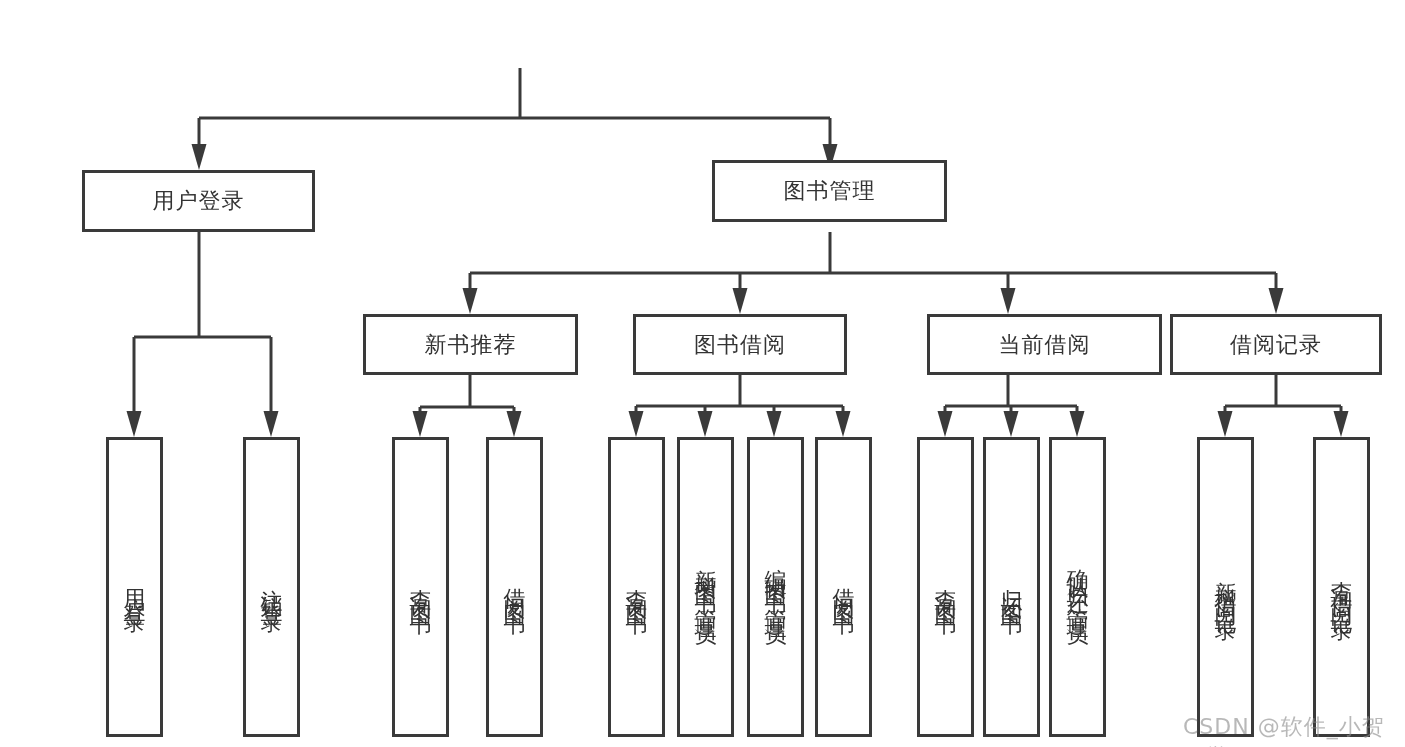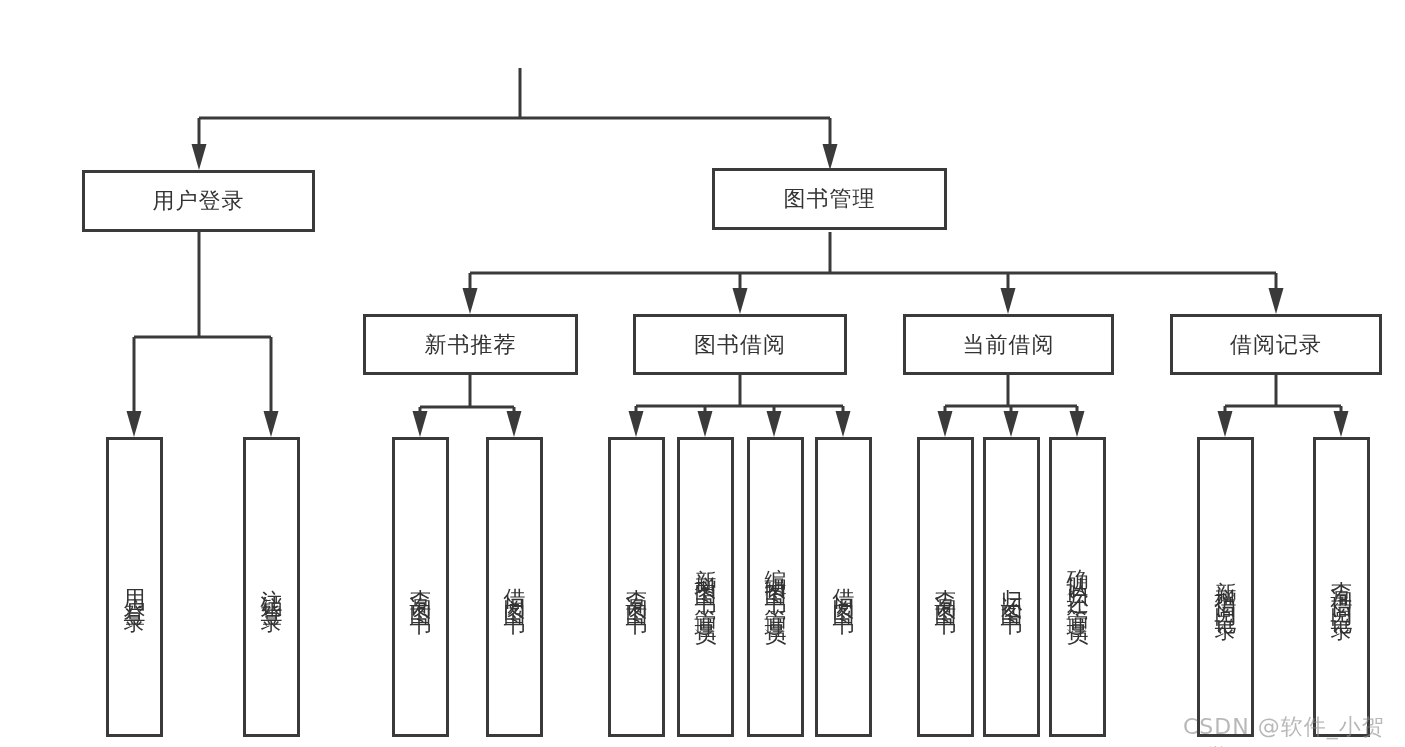--- a/index.html
+++ b/index.html
@@ -74,27 +74,27 @@
       <polygon points="1077,437 1069.5,411 1084.5,411"></polygon>
       <line x1="1225" y1="406" x2="1225" y2="413"></line>
       <polygon points="1225,437 1217.5,411 1232.5,411"></polygon>
       <line x1="1341" y1="406" x2="1341" y2="413"></line>
       <polygon points="1341,437 1333.5,411 1348.5,411"></polygon>
     </svg>
 
 
   <div class="node" style="left:82px;top:170px;width:233px;height:62px">用户登录</div>
 
-  <div class="node" style="left:712px;top:168px;width:235px;height:62px">图书管理</div>
+  <div class="node" style="left:712px;top:160px;width:235px;height:62px">图书管理</div>
 
   <div class="node" style="left:363px;top:314px;width:215px;height:61px">新书推荐</div>
 
   <div class="node" style="left:633px;top:314px;width:214px;height:61px">图书借阅</div>
 
-  <div class="node" style="left:903px;top:314px;width:211px;height:61px">当前借阅</div>
+  <div class="node" style="left:927px;top:314px;width:235px;height:61px">当前借阅</div>
 
   <div class="node" style="left:1170px;top:314px;width:212px;height:61px">借阅记录</div>
 
   <div class="node v" style="left:106px;top:437px;width:57px;height:300px">用户登录</div>
 
   <div class="node v" style="left:243px;top:437px;width:57px;height:300px">注销登录</div>
 
   <div class="node v" style="left:392px;top:437px;width:57px;height:300px">查询图书</div>
 
   <div class="node v" style="left:486px;top:437px;width:57px;height:300px">借阅图书</div>

